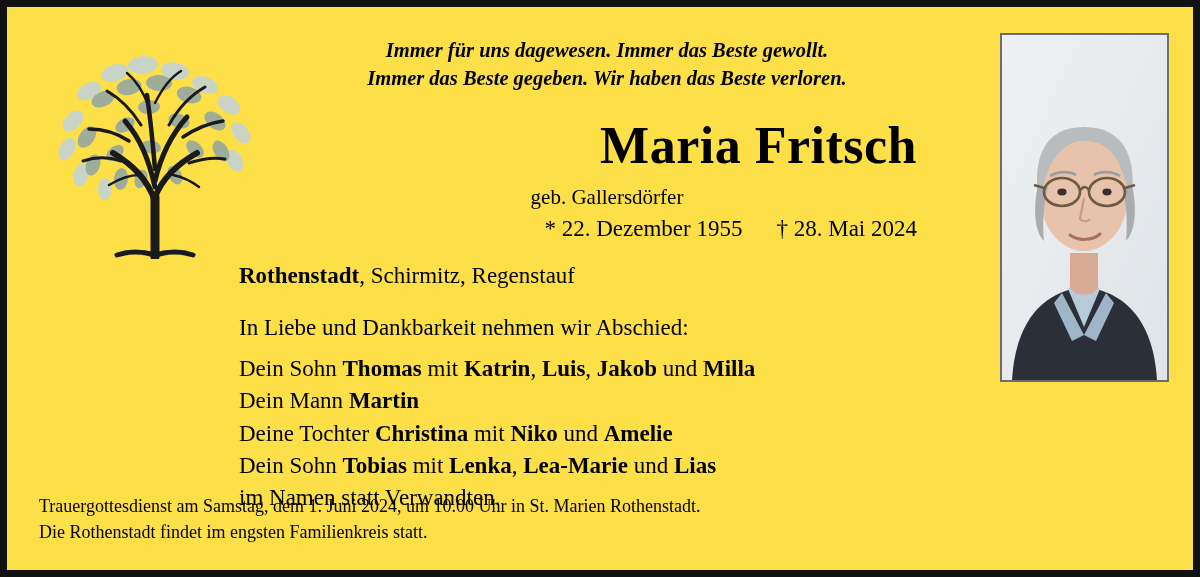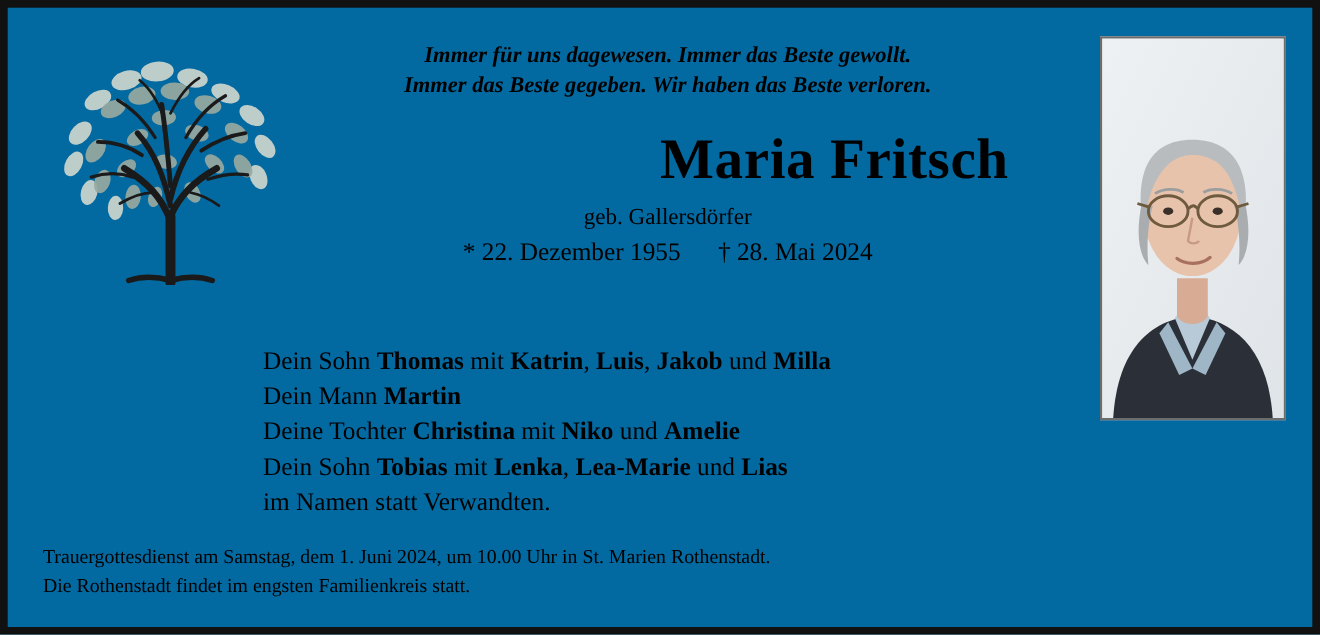--- a/index.html
+++ b/index.html
@@ -12,21 +12,21 @@
     height: 577px;
     font-family: "Liberation Serif", serif;
     color: #000000;
     overflow: hidden;
   }
 
   .obituary {
     position: relative;
     width: 1200px;
     height: 577px;
-    background: #0369a1;
+    background: #fde047;
     box-sizing: border-box;
     border: 7px solid #111111;
   }
 
   
   .tree-art {
     position: absolute;
     left: 22px;
     top: 22px;
     width: 250px;
@@ -90,21 +90,21 @@
     width: 620px;
     text-align: center;
     font-size: 21px;
   }
 
   .dates {
     position: absolute;
     left: 290px;
     top: 209px;
     width: 620px;
-    text-align: center;
+    text-align: right;
     font-size: 23px;
   }
   .dates .gap {
     display: inline-block;
     width: 34px;
   }
 
   .places {
     position: absolute;
     left: 232px;
@@ -248,22 +248,26 @@
   </div>
 
   <div class="name">Maria Fritsch</div>
 
   <div class="maiden">geb. Gallersdörfer</div>
 
   <div class="dates">
     <span>* 22. Dezember 1955</span><span class="gap"></span><span>† 28. Mai 2024</span>
   </div>
 
+  <div class="places">
+    <b>Rothenstadt</b><span>, Schirmitz, Regenstauf</span>
+  </div>
 
   <div class="family">
+    <div class="lead">In Liebe und Dankbarkeit nehmen wir Abschied:</div>
     <div class="line">Dein Sohn <b>Thomas</b> mit <b>Katrin</b>, <b>Luis</b>, <b>Jakob</b> und <b>Milla</b></div>
     <div class="line">Dein Mann <b>Martin</b></div>
     <div class="line">Deine Tochter <b>Christina</b> mit <b>Niko</b> und <b>Amelie</b></div>
     <div class="line">Dein Sohn <b>Tobias</b> mit <b>Lenka</b>, <b>Lea-Marie</b> und <b>Lias</b></div>
     <div class="line">im Namen statt Verwandten.</div>
   </div>
 
   <div class="service">
     <div>Trauergottesdienst am Samstag, dem 1. Juni 2024, um 10.00 Uhr in St. Marien Rothenstadt.</div>
     <div>Die Rothenstadt findet im engsten Familienkreis statt.</div>

